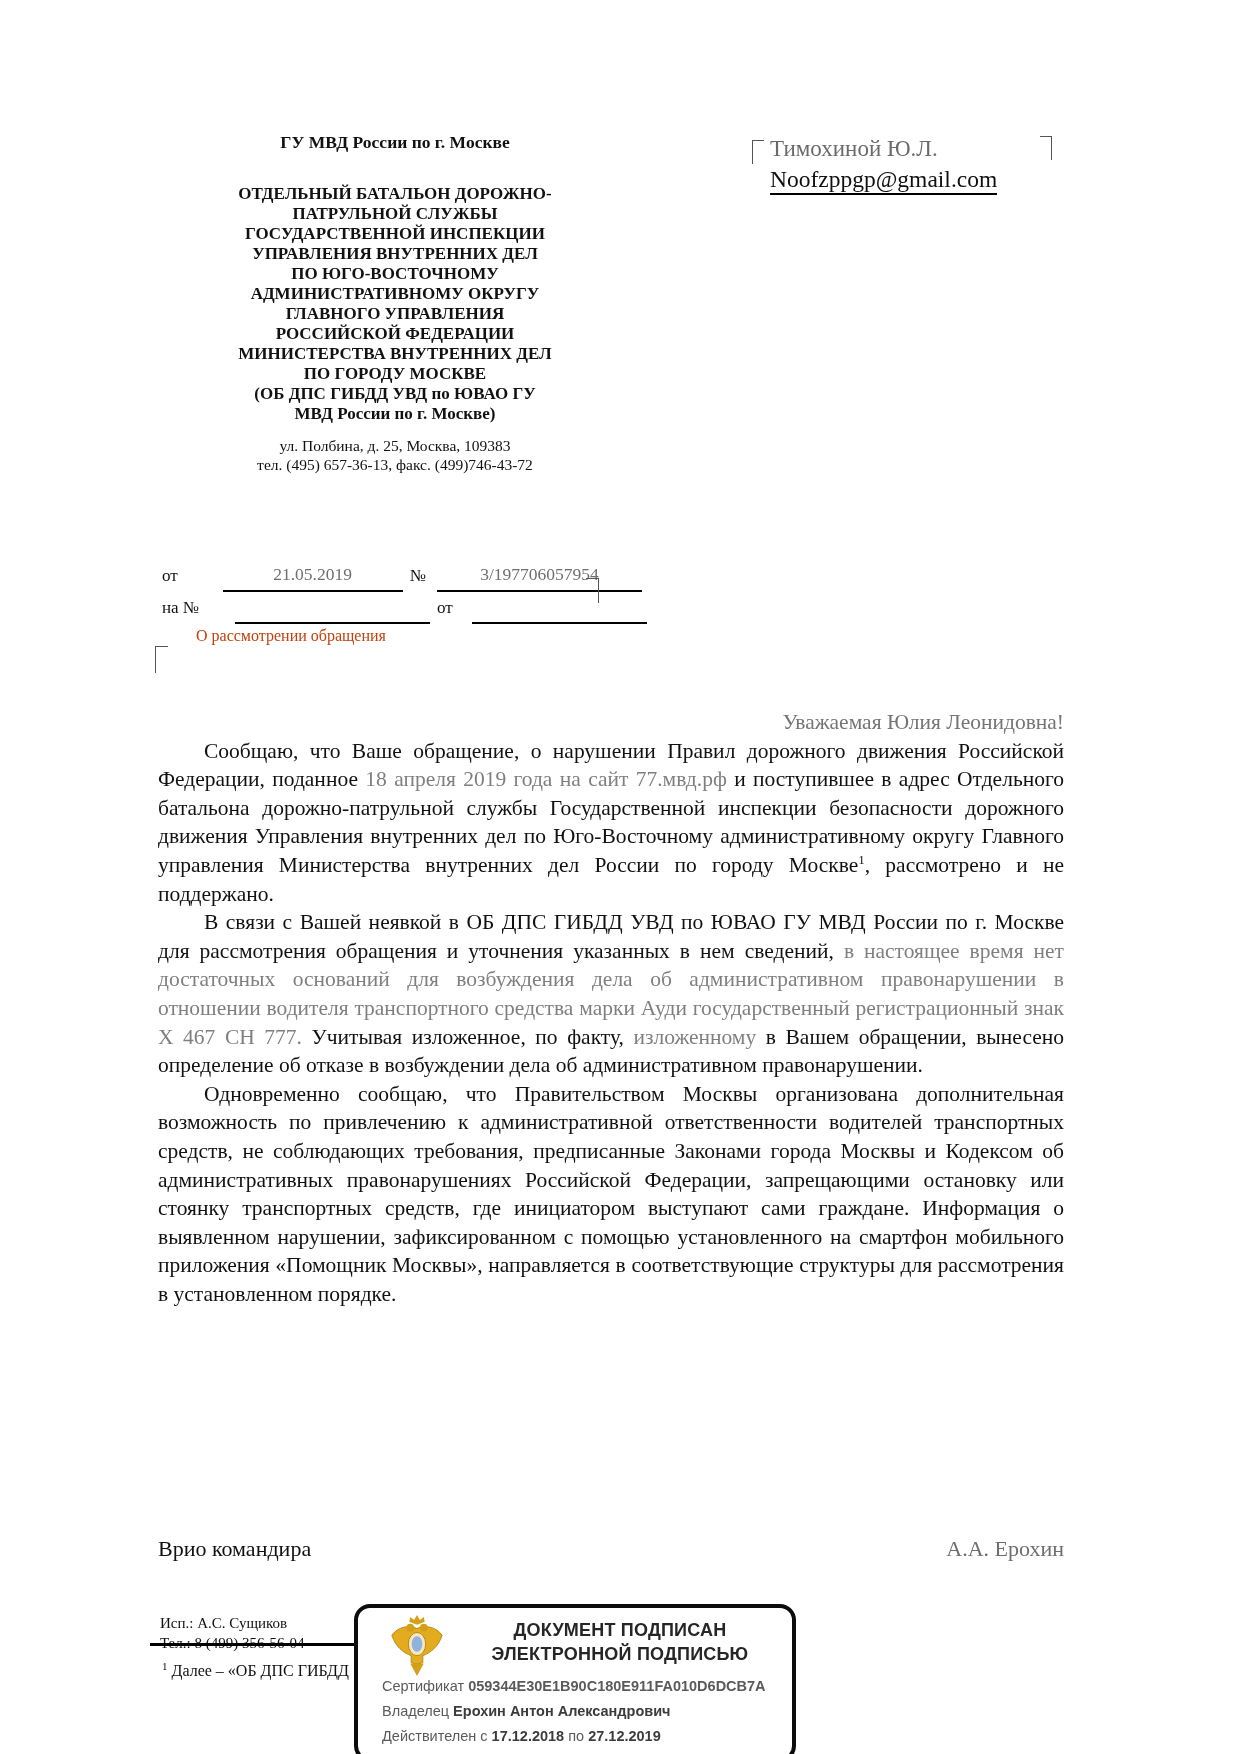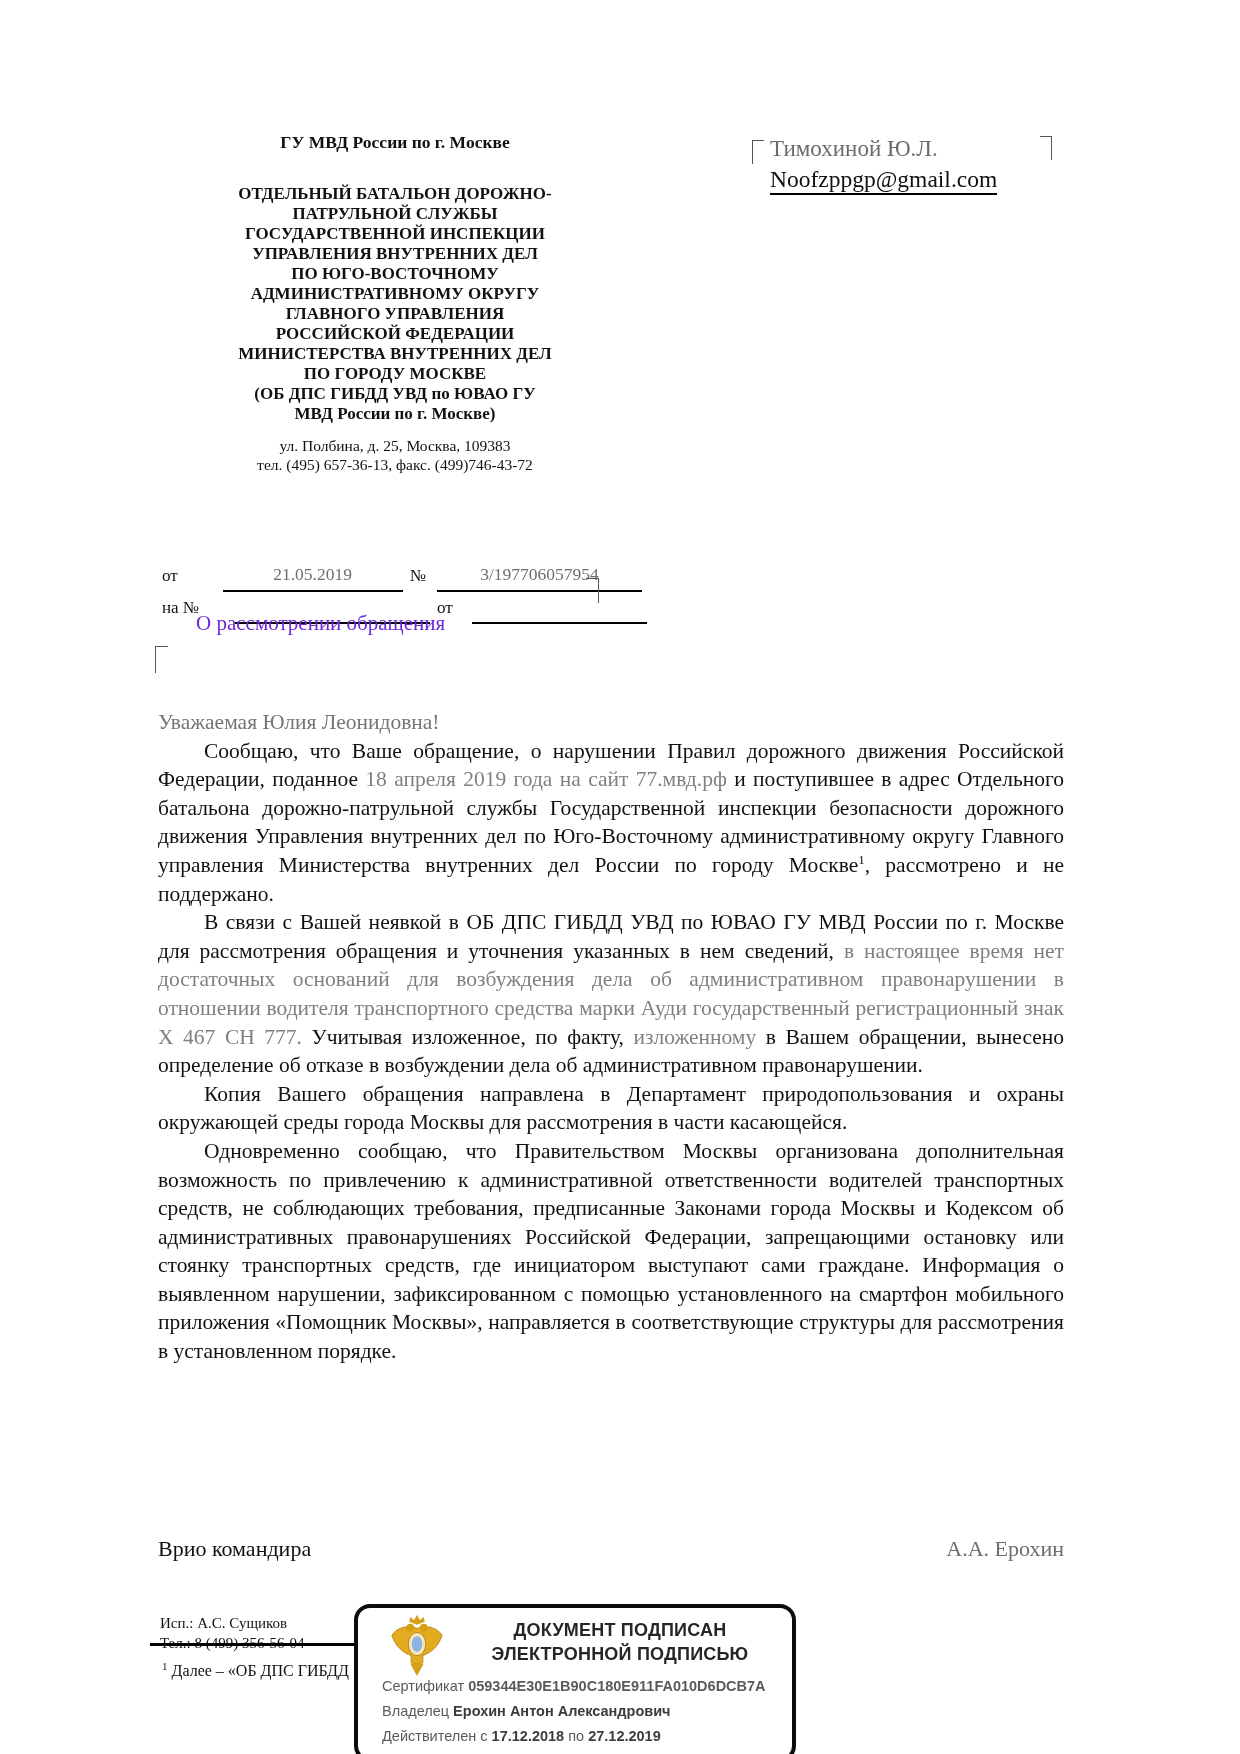--- a/index.html
+++ b/index.html
@@ -18,24 +18,24 @@
   .ref-label{position:absolute;font-size:17px;}
   .ref-val{position:absolute;font-size:17.5px;color:#6f6f6f;text-align:center;}
   .uline{position:absolute;height:2px;background:#000;}
   
   .recip-name{position:absolute;left:770px;top:136px;font-size:23px;color:#6a6a6a;}
   .recip-email{position:absolute;left:770px;top:166px;font-size:23.5px;color:#101010;border-bottom:2px solid #000;padding-bottom:0;}
   .corner{position:absolute;width:11px;height:23px;}
   .corner.tl{border-left:1.5px solid #555;border-top:1.5px solid #555;}
   .corner.tr{border-right:1.5px solid #555;border-top:1.5px solid #555;}
   
-  .subject{position:absolute;left:196px;top:611px;font-size:21px;color:#6d28d9;}
+  .subject{position:absolute;left:196px;top:627px;font-size:16px;color:#c2410c;}
   
   .bodytext{position:absolute;left:158px;top:708px;width:906px;font-size:21.5px;line-height:28.6px;text-align:justify;}
-  .salut{text-align:left;color:#757575;}
+  .salut{text-align:right;color:#757575;}
   .para{margin:0;text-indent:46px;}
   .para .gray{color:#7f7f7f;}
   .para sup{font-size:13px;line-height:0;}
   
   .sigrow{position:absolute;left:158px;top:1536px;width:906px;display:flex;justify-content:space-between;font-size:22px;align-items:center;}
   .sig-name{color:#6e6e6e;}
   .executor{position:absolute;left:160px;top:1580px;font-size:15px;line-height:19.5px;margin-top:34px;}
   
   .fnsep{position:absolute;left:150px;top:1643px;width:212px;height:3px;background:#000;}
   .footnote{position:absolute;left:162px;top:1660px;font-size:16px;white-space:nowrap;}
@@ -98,21 +98,20 @@
 
   <span class="corner tl" style="left:155px;top:646px;width:12px;height:26px;"></span>
   <span class="corner tr" style="left:586px;top:578px;width:12px;height:24px;"></span>
   <div class="subject">О рассмотрении обращения</div>
 
   <div class="bodytext">
     <div class="salut">Уважаемая Юлия Леонидовна!</div>
     <div>
         <p class="para"><span>Сообщаю, что Ваше обращение, о нарушении Правил дорожного движения Российской Федерации, поданное </span><span class="gray">18 апреля 2019 года на сайт 77.мвд.рф </span><span>и поступившее в адрес Отдельного батальона дорожно-патрульной службы Государственной инспекции безопасности дорожного движения Управления внутренних дел по Юго-Восточному административному округу Главного управления Министерства внутренних дел России по городу Москве</span><sup>1</sup><span>, рассмотрено и не поддержано.</span></p>
         <p class="para"><span>В связи с Вашей неявкой в ОБ ДПС ГИБДД УВД по ЮВАО ГУ МВД России по г. Москве для рассмотрения обращения и уточнения указанных в нем сведений, </span><span class="gray">в настоящее время нет достаточных оснований для возбуждения дела об административном правонарушении в отношении водителя транспортного средства марки Ауди государственный регистрационный знак Х 467 СН 777. </span><span>Учитывая изложенное, по факту, </span><span class="gray">изложенному </span><span>в Вашем обращении, вынесено определение об отказе в возбуждении дела об административном правонарушении.</span></p>
-        <p class="para"><span>Копия Вашего обращения направлена в Департамент природопользования и охраны окружающей среды города Москвы для рассмотрения в части касающейся.</span></p>
         <p class="para"><span>Одновременно сообщаю, что Правительством Москвы организована дополнительная возможность по привлечению к административной ответственности водителей транспортных средств, не соблюдающих требования, предписанные Законами города Москвы и Кодексом об административных правонарушениях Российской Федерации, запрещающими остановку или стоянку транспортных средств, где инициатором выступают сами граждане. Информация о выявленном нарушении, зафиксированном с помощью установленного на смартфон мобильного приложения «Помощник Москвы», направляется в соответствующие структуры для рассмотрения в установленном порядке.</span></p>
       </div>
   </div>
 
   <div class="sigrow">
     <span>Врио командира</span>
     <span class="sig-name">А.А. Ерохин</span>
   </div>
 
   <div class="executor">

